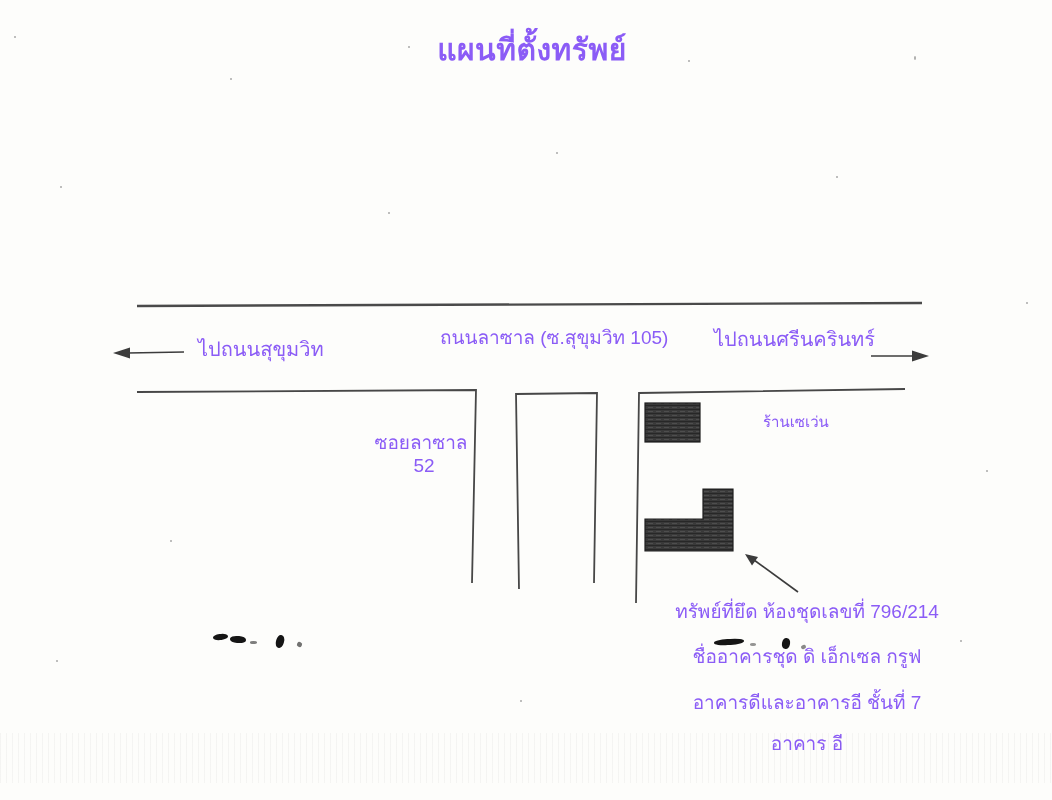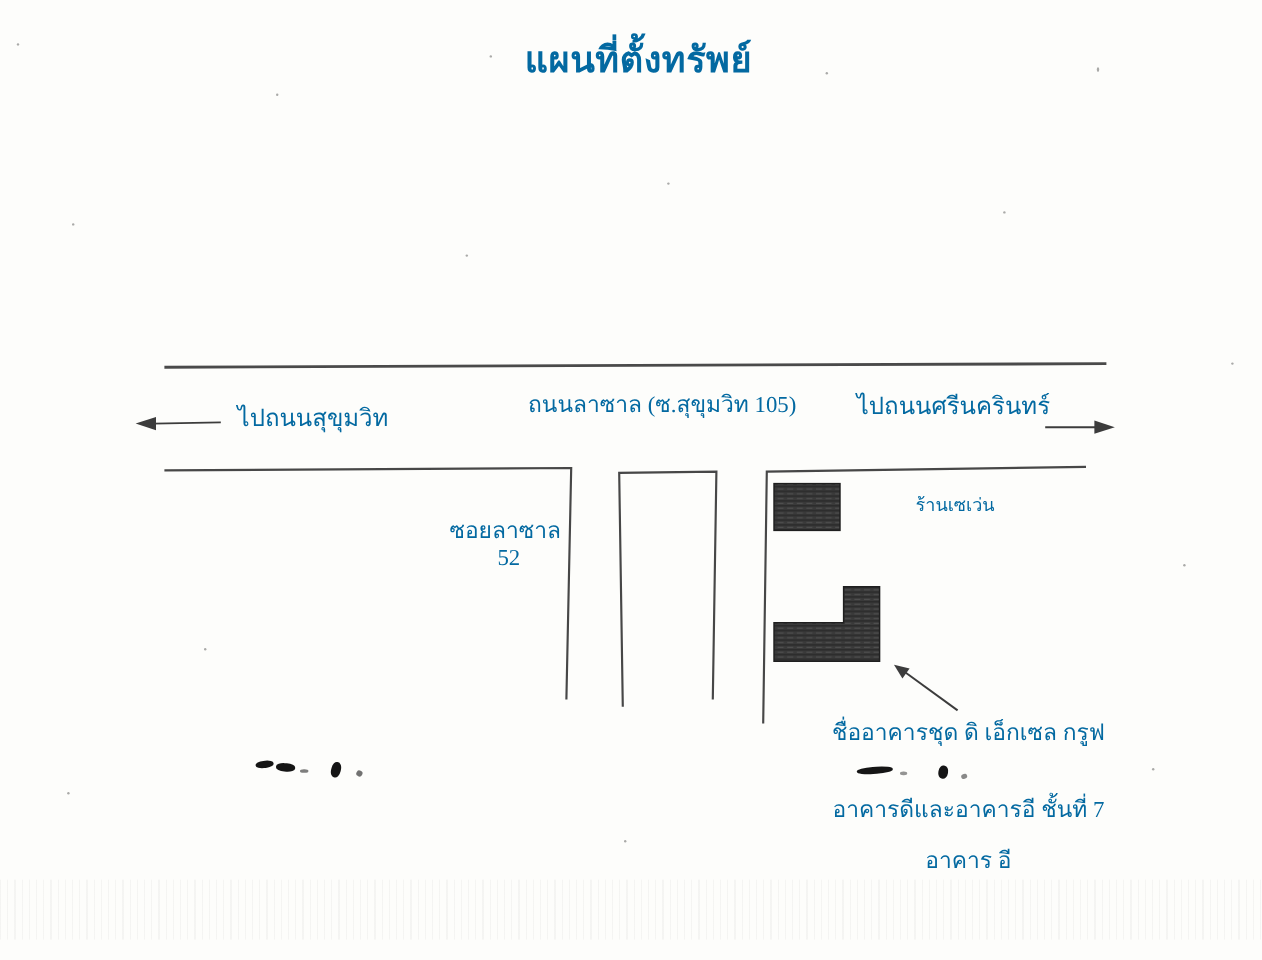--- a/index.html
+++ b/index.html
@@ -2,22 +2,22 @@
 <html><head>
 <meta charset="utf-8">
 <style>
   html,body{margin:0;padding:0;background:#e8e8e6;}
   .page{
     position:relative;
     width:1052px;height:800px;
     margin:0 auto;
     background:#fdfdfb;
     overflow:hidden;
-    font-family:Liberation Serif, serif;
-    color:#0369a1;
+    font-family:Liberation Sans, sans-serif;
+    color:#8b5cf6;
   }
   .abs{position:absolute;}
   .title{
     left:0;top:26px;width:1052px;
     text-align:center;
     font-size:30px;font-weight:bold;
     transform:translateX(6px);
     letter-spacing:.5px;
   }
   .subtitle{
@@ -30,21 +30,21 @@
   .lbl{font-size:20px;line-height:1.2;white-space:nowrap;}
   .west-label{left:198px;top:337px;}
   .roadname-label{left:440px;top:327px;font-size:19px;}
   .east-label{left:714px;top:327px;}
   .soi-name-label{left:368px;top:432px;width:106px;text-align:center;font-size:19px;}
   .soi-number-label{left:368px;top:455px;width:112px;text-align:center;font-size:19px;}
   .seven-label{left:763px;top:413px;font-size:15px;}
   .note{left:640px;top:601px;width:334px;text-align:center;}
   .note-line{font-size:19px;line-height:1.2;white-space:nowrap;}
   .nl1{margin-bottom:22px;}
-  .nl2{margin-bottom:41px;}
+  .nl2{margin-bottom:23px;}
   .nl3{margin-bottom:19px;}
   .smudge{background:#151515;border-radius:45%;}
   .speck{width:2px;height:2px;background:rgba(45,45,45,.4);border-radius:50%;}
   .noise-band{
     left:0;top:733px;width:1052px;height:50px;
     background:repeating-linear-gradient(90deg, rgba(70,70,70,.06) 0 1px, transparent 1px 6px);
     opacity:.8;
   }
 </style>
 </head>
@@ -94,20 +94,21 @@
   <div class="abs lbl west-label">ไปถนนสุขุมวิท</div>
   <div class="abs lbl roadname-label">ถนนลาซาล (ซ.สุขุมวิท 105)</div>
   <div class="abs lbl east-label">ไปถนนศรีนครินทร์</div>
 
   <div class="abs lbl soi-name-label">ซอยลาซาล</div>
   <div class="abs lbl soi-number-label">52</div>
 
   <div class="abs lbl seven-label">ร้านเซเว่น</div>
 
   <div class="abs note">
+    <div class="note-line nl1">ทรัพย์ที่ยึด ห้องชุดเลขที่ 796/214</div>
     <div class="note-line nl2">ชื่ออาคารชุด ดิ เอ็กเซล กรูฟ</div>
     <div class="note-line nl3">อาคารดีและอาคารอี ชั้นที่ 7</div>
     <div class="note-line">อาคาร อี</div>
   </div>
 
   <div class="abs smudge" style="left:213px;top:634px;width:15px;height:6px;transform:rotate(-6deg);"></div>
   <div class="abs smudge" style="left:230px;top:636px;width:16px;height:7px;transform:rotate(4deg);"></div>
   <div class="abs smudge" style="left:250px;top:641px;width:7px;height:3px;opacity:.55;"></div>
   <div class="abs smudge" style="left:276px;top:635px;width:8px;height:13px;transform:rotate(14deg);"></div>
   <div class="abs smudge" style="left:297px;top:642px;width:5px;height:5px;opacity:.6;transform:rotate(30deg);"></div>

